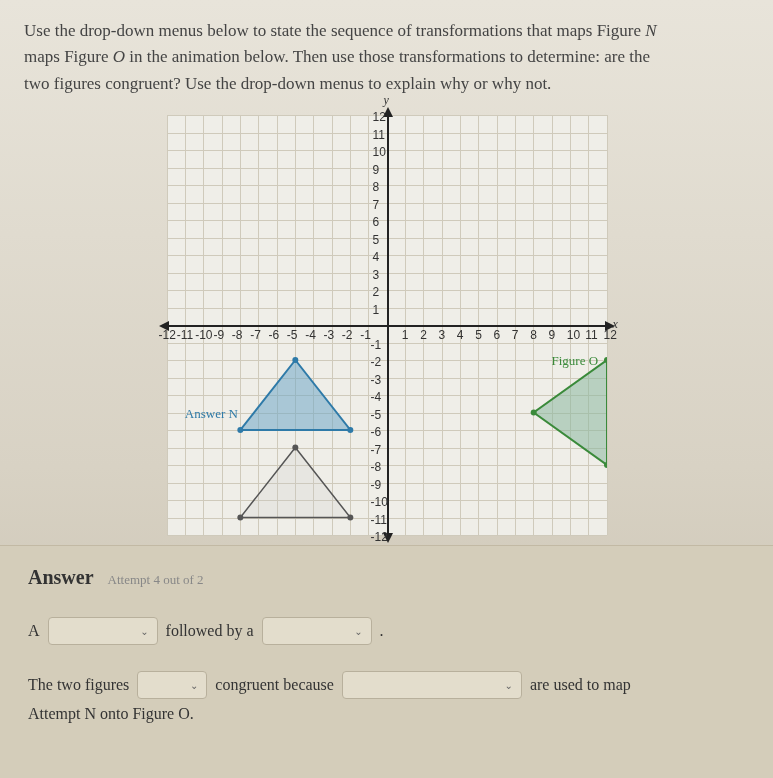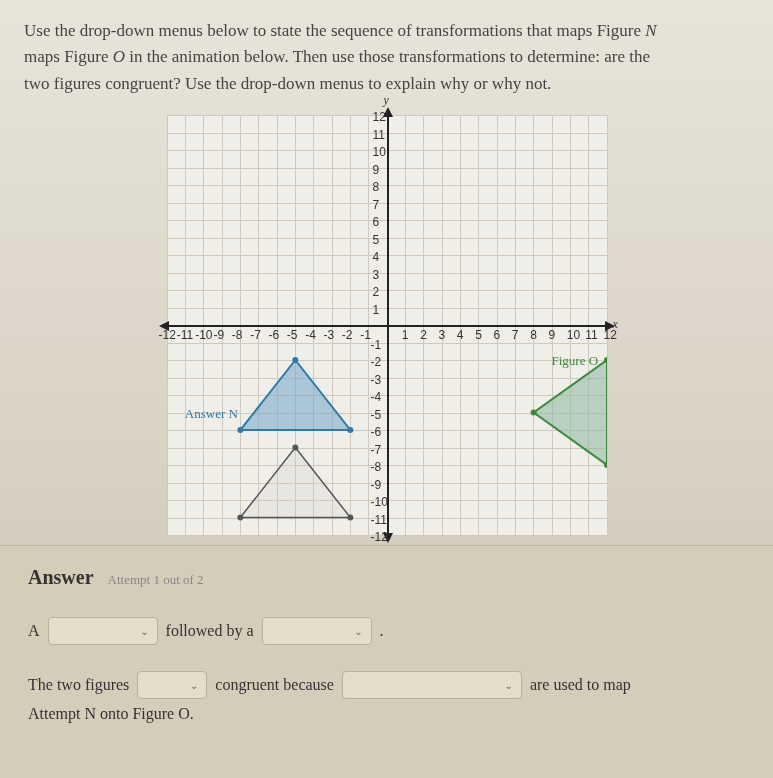--- a/index.html
+++ b/index.html
@@ -249,21 +249,21 @@
         <circle cx="128.33333333333334" cy="332.5" r="3" fill="#555"></circle>
       </svg>
       <div class="fig-label n" style="left: 18.3333px; top: 290.5px;">Answer N</div>
       <div class="fig-label o" style="left: 385px; top: 238px;">Figure O</div>
     </div>
 </div>
 
 <div class="answer-area">
   <div class="answer-header">
     <span class="lbl">Answer</span>
-    <span class="attempt">Attempt 1 out of 2</span>
+    <span class="attempt">Attempt 4 out of 2</span>
   </div>
 
   <div class="sentence-row">
     <span>A</span>
     <span class="dropdown dd-wide">
       <span class="chev">⌄</span>
     </span>
     <span>followed by a</span>
     <span class="dropdown dd-wide">
       <span class="chev">⌄</span>

